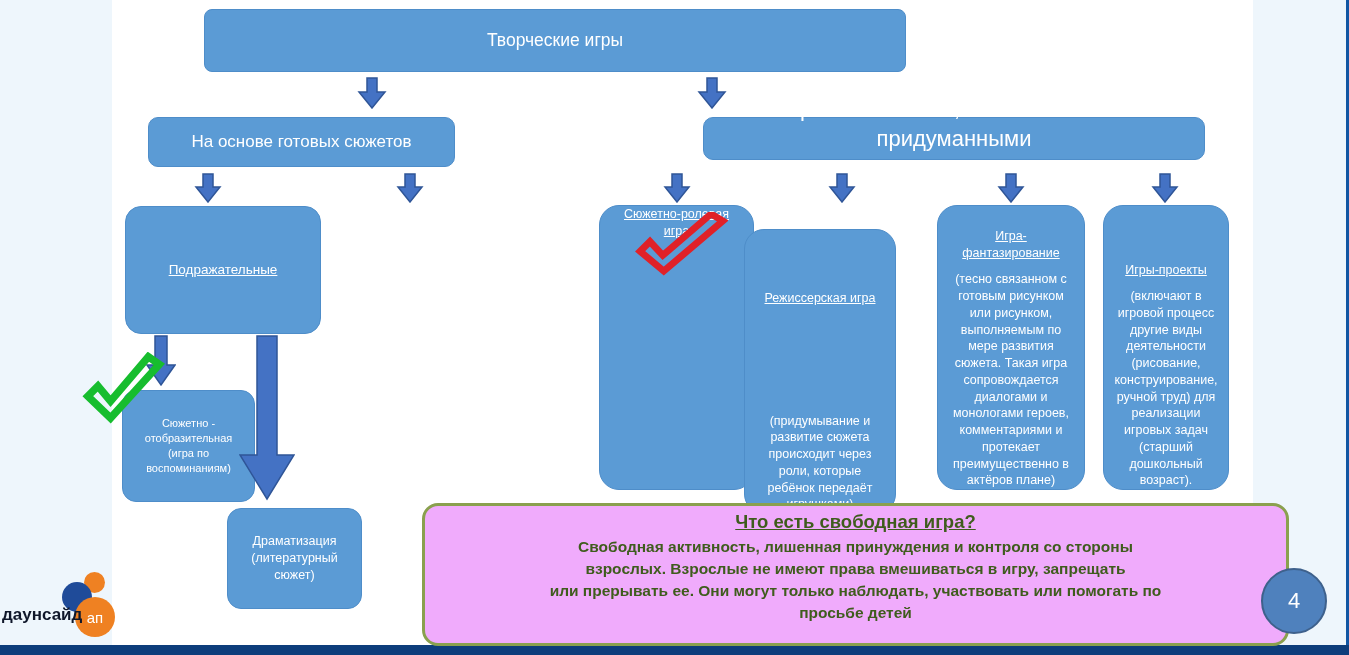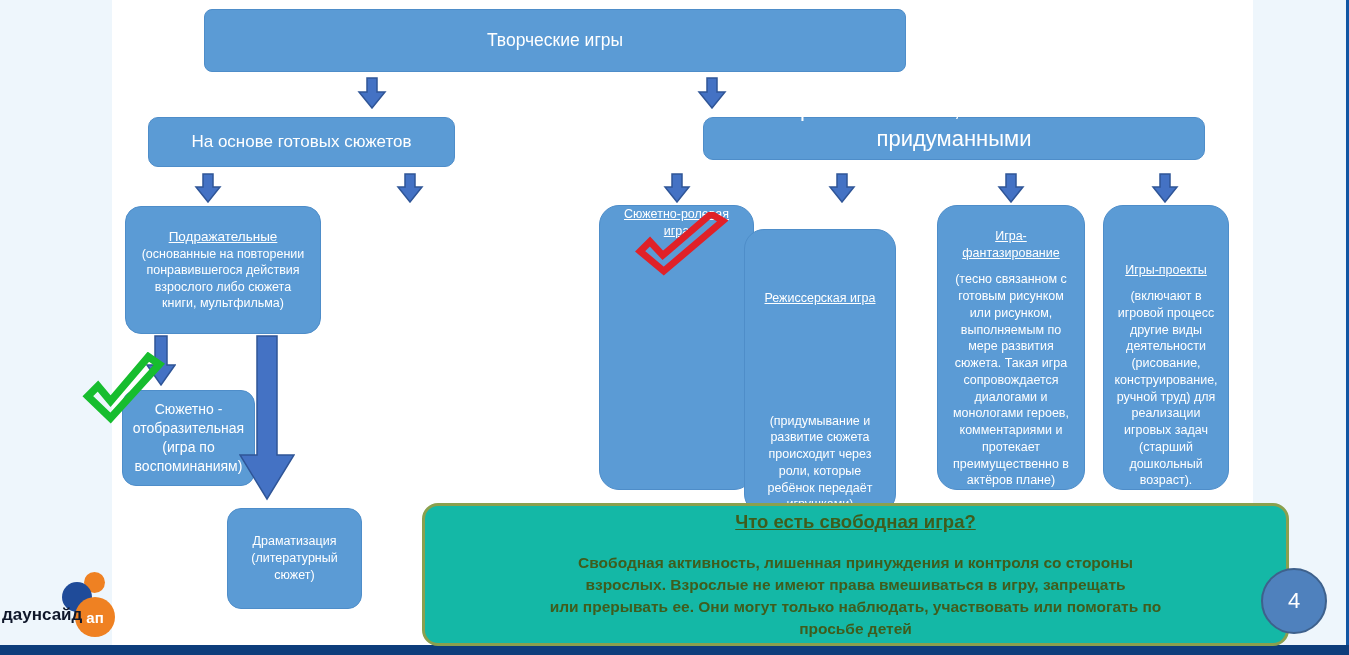--- a/index.html
+++ b/index.html
@@ -15,21 +15,21 @@
   .center{justify-content:center;}
   .utitle{text-decoration:underline;}
 
   #root-box{left:204px;top:9px;width:702px;height:63px;border-radius:8px;font-size:17.5px;}
   #left-header{left:148px;top:117px;width:307px;height:50px;border-radius:10px;font-size:17px;}
   #right-header{left:663px;top:117px;width:502px;height:43px;border-radius:10px;font-size:22px;line-height:1.35;margin-left:40px;}
 
   #box-imitative{left:125px;top:206px;width:196px;height:128px;border-radius:16px;font-size:12.5px;line-height:1.32;}
   #box-imitative .utitle{font-size:13.5px;}
   #box-theatrical{left:341px;top:205px;width:128px;height:203px;border-radius:16px;font-size:12.5px;line-height:1.34;}
-  #box-plot-reflective{left:122px;top:390px;width:133px;height:96px;border-radius:14px;font-size:14px;line-height:1.35;}
+  #box-plot-reflective{left:122px;top:390px;width:133px;height:112px;border-radius:14px;font-size:11px;line-height:1.35;}
   #box-dramatization{left:227px;top:508px;width:135px;height:101px;border-radius:14px;font-size:12.5px;line-height:1.35;}
 
   .tallbox{top:205px;height:285px;border-radius:20px;font-size:12.5px;line-height:1.34;justify-content:space-between;}
   #box-role-play{left:599px;width:155px;}
   #box-director{left:744px;width:152px;padding-top:60px;margin-top:24px;}
   #box-fantasy{left:937px;width:148px;padding-top:22px;}
   #box-projects{left:1103px;width:126px;padding-top:56px;}
 
   .arrow{position:absolute;z-index:1;}
   #arrow-root-left{left:357px;top:77px;}
@@ -41,34 +41,34 @@
   #arrow-fantasy{left:997px;top:173px;}
   #arrow-projects{left:1151px;top:173px;}
   #arrow-small-down{left:146px;top:335px;}
   #arrow-long-down{left:239px;top:335px;z-index:3;}
 
   .checkmark{position:absolute;z-index:5;}
   #check-green{left:82px;top:352px;}
   #check-red{left:634px;top:212px;}
 
   #free-play{position:absolute;left:422px;top:503px;width:867px;height:143px;box-sizing:border-box;
-             background:#14b8a6;border:3px solid #8aa04e;border-radius:16px;color:#3f5c1d;
+             background:#f0abfc;border:3px solid #8aa04e;border-radius:16px;color:#3f5c1d;
              text-align:center;padding-top:5px;z-index:2;}
   #free-play .fp-title{font-size:18.5px;font-weight:bold;text-decoration:underline;}
-  #free-play .fp-body{font-size:15.5px;font-weight:bold;line-height:1.42;white-space:pre-line;margin-top:19px;}
+  #free-play .fp-body{font-size:15.5px;font-weight:bold;line-height:1.42;white-space:pre-line;margin-top:3px;}
 
   #page-badge{position:absolute;left:1261px;top:568px;width:66px;height:66px;border-radius:50%;
               background:#4f81bd;border:2px solid #3e618c;box-sizing:border-box;color:#fff;
               font-size:22px;display:flex;align-items:center;justify-content:center;z-index:2;}
 
   .logo-circle{position:absolute;border-radius:50%;}
   #logo-circle-small{left:84px;top:572px;width:21px;height:21px;background:#ef8122;}
   #logo-circle-blue{left:62px;top:582px;width:30px;height:30px;background:#1f4b99;}
   #logo-circle-big{left:75px;top:597px;width:40px;height:40px;background:#ef8122;color:#fff;
-                   font-size:15px;font-weight:bold;display:flex;align-items:center;justify-content:center;}
+                   font-size:15px;font-weight:normal;display:flex;align-items:center;justify-content:center;}
   #logo-word{position:absolute;left:2px;top:605px;color:#0f172a;font-size:17px;font-weight:bold;z-index:4;}
 </style>
 </head>
 <body>
 
 <div class="canvas">
   <div class="white-area"></div>
   <div class="edge-line"></div>
   <div class="bottom-bar"></div>
 
@@ -107,24 +107,20 @@
   <div class="bbox center" id="left-header">
     <span>На основе готовых сюжетов</span>
   </div>
   <div class="bbox center" id="right-header">
     <span>Игры с сюжетами, самостоятельно придуманными
 детьми</span>
   </div>
 
   <div class="bbox center" id="box-imitative">
     <span class="utitle">Подражательные</span>
-    <span>(основанные на повторении
-понравившегося действия
-взрослого либо сюжета
-книги, мультфильма)</span>
   </div>
   <div class="bbox center" id="box-plot-reflective">
     <span>Сюжетно -
 отобразительная
 (игра по
 воспоминаниям)</span>
   </div>
   <div class="bbox center" id="box-dramatization">
     <span>Драматизация
 (литературный

